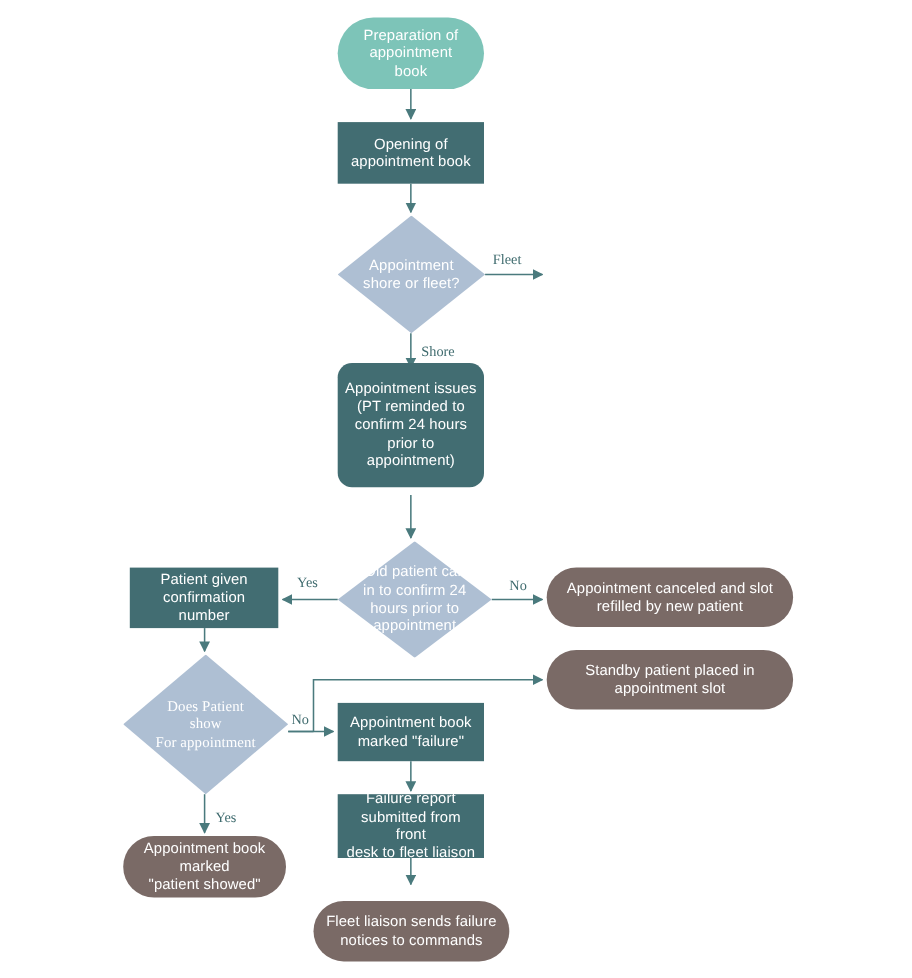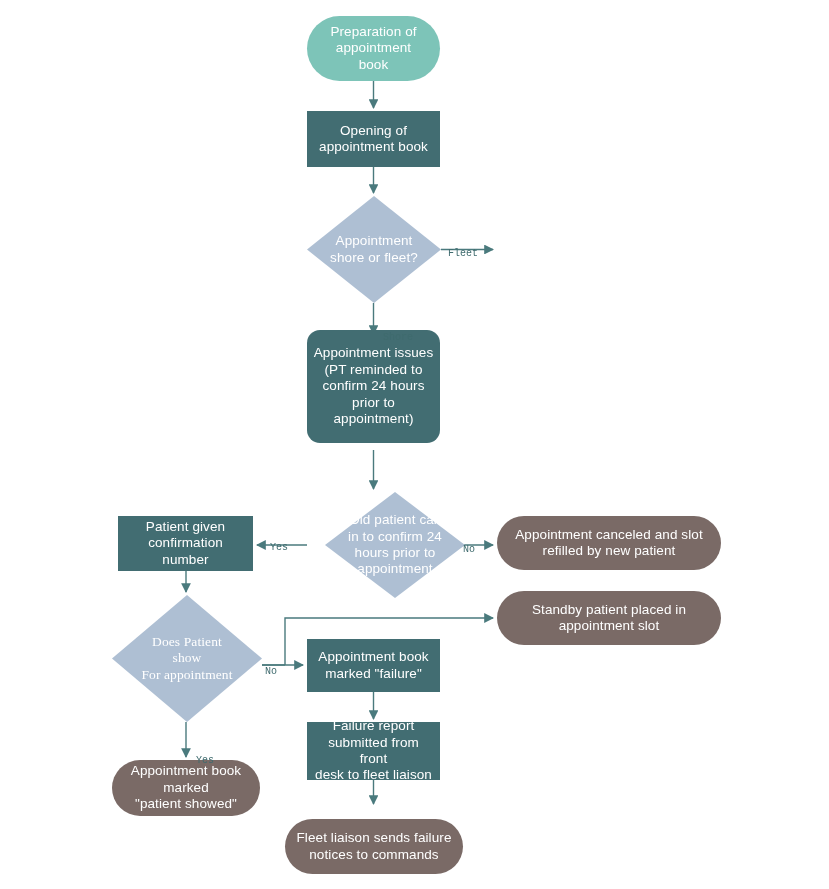--- a/index.html
+++ b/index.html
@@ -71,25 +71,24 @@
     z-index: 0;
   }
   .shape-decision .txt {
     position: relative;
     z-index: 1;
     padding: 0 14px;
   }
   .edge-label {
     position: absolute;
     color: #3f6b6e;
-    font-size: 10px;
-    font-family: Liberation Mono, monospace;
+    font-size: 13px;
+    font-family: Liberation Serif, serif;
     z-index: 3;
     white-space: nowrap;
-    margin-top: 20px;
   }
 </style>
 </head>
 <body>
 
 <div id="canvas">
 
   <svg id="edges" viewBox="0 0 829 889" width="829" height="889" xmlns="http://www.w3.org/2000/svg">
     <defs>
       <marker id="arrow" viewBox="0 0 10 10" refX="9" refY="5" markerWidth="7" markerHeight="7" orient="auto-start-reverse">
@@ -147,21 +146,21 @@
 
 
   <div class="node shape-process" style="left:307px;top:330px;width:133px;height:113px;border-radius:13px;">
     <span class="txt">Appointment issues
 (PT reminded to
 confirm 24 hours
 prior to
 appointment)</span>
   </div>
 
-  <div class="node shape-decision" style="left:325px;top:492px;width:140px;height:106px;text-align:center;">
+  <div class="node shape-decision" style="left:307px;top:492px;width:140px;height:106px;text-align:center;">
     <span class="diamond-bg"></span>
     <span class="txt">Did patient call
 in to confirm 24
 hours prior to
 appointment</span>
   </div>
 
   <div class="node shape-process" style="left:118px;top:516px;width:135px;height:55px;">
     <span class="txt">Patient given
 confirmation number</span>

